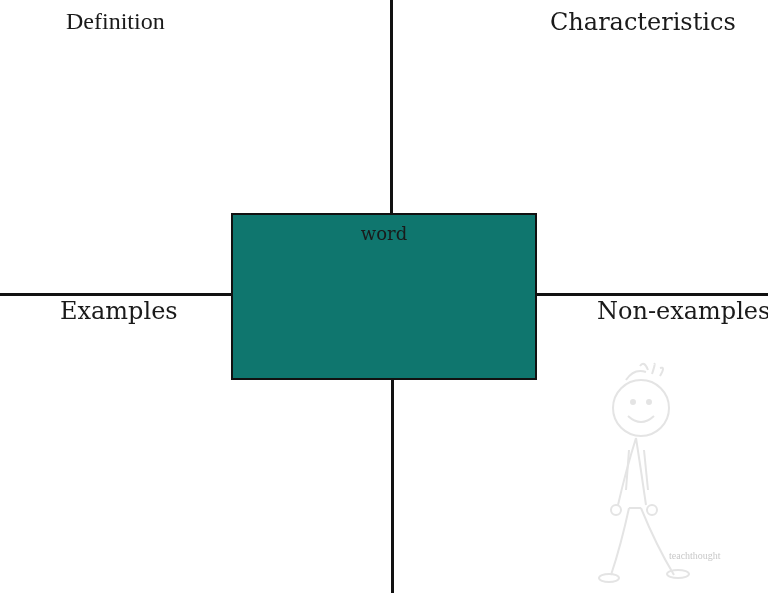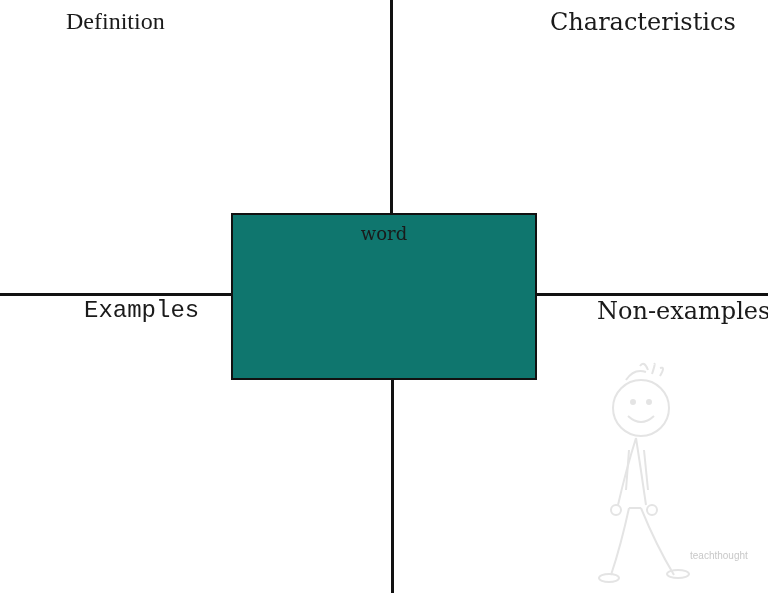--- a/index.html
+++ b/index.html
@@ -14,34 +14,34 @@
 </head>
 <body>
 
 <div class="line" style="left:390px; top:0; width:3px; height:214px;"></div>
 <div class="line" style="left:391px; top:378px; width:3px; height:215px;"></div>
 <div class="line" style="left:0; top:293px; width:232px; height:3px;"></div>
 <div class="line" style="left:535px; top:293px; width:233px; height:3px;"></div>
 
 <div class="label" style="left:66px; top:8px;font-family:Liberation Serif, serif;">Definition</div>
 <div class="label" style="left:550px; top:8px;">Characteristics</div>
-<div class="label" style="left:84px; top:297px;font-family:Liberation Mono, monospace;">Examples</div>
+<div class="label" style="left:60px; top:297px;">Examples</div>
 <div class="label" style="left:555px; top:297px;margin-left:42px;">Non-examples</div>
 
 <div class="box">
   <div class="word">word</div>
 </div>
 
 <svg class="stick" width="110" height="230" viewBox="0 0 110 230" fill="none" stroke="#e4e4e4" stroke-width="2">
   <path d="M30 20 Q38 8 50 12 M44 6 Q48 0 52 10 M58 4 Q60 2 56 14 M64 8 Q70 6 64 16"></path>
   <circle cx="45" cy="48" r="28"></circle>
   <circle cx="37" cy="42" r="2" fill="#e4e4e4"></circle>
   <circle cx="53" cy="42" r="2" fill="#e4e4e4"></circle>
   <path d="M32 56 Q45 68 58 56"></path>
   <path d="M40 78 Q30 110 22 145 M40 78 Q45 110 50 145"></path>
   <path d="M30 130 L33 90 M48 90 L52 130"></path>
   <circle cx="20" cy="150" r="5"></circle>
   <circle cx="56" cy="150" r="5"></circle>
   <path d="M33 148 L45 148 M33 148 Q25 185 15 215 M45 148 Q60 185 78 215"></path>
   <ellipse cx="13" cy="218" rx="10" ry="4"></ellipse>
   <ellipse cx="82" cy="214" rx="11" ry="4"></ellipse>
 </svg>
-<div class="wm" style="left:690px; top:550px;">teachthought</div>
+<div class="wm" style="left:669px; top:550px;font-family:Liberation Serif, serif;">teachthought</div>
 
 </body></html>

